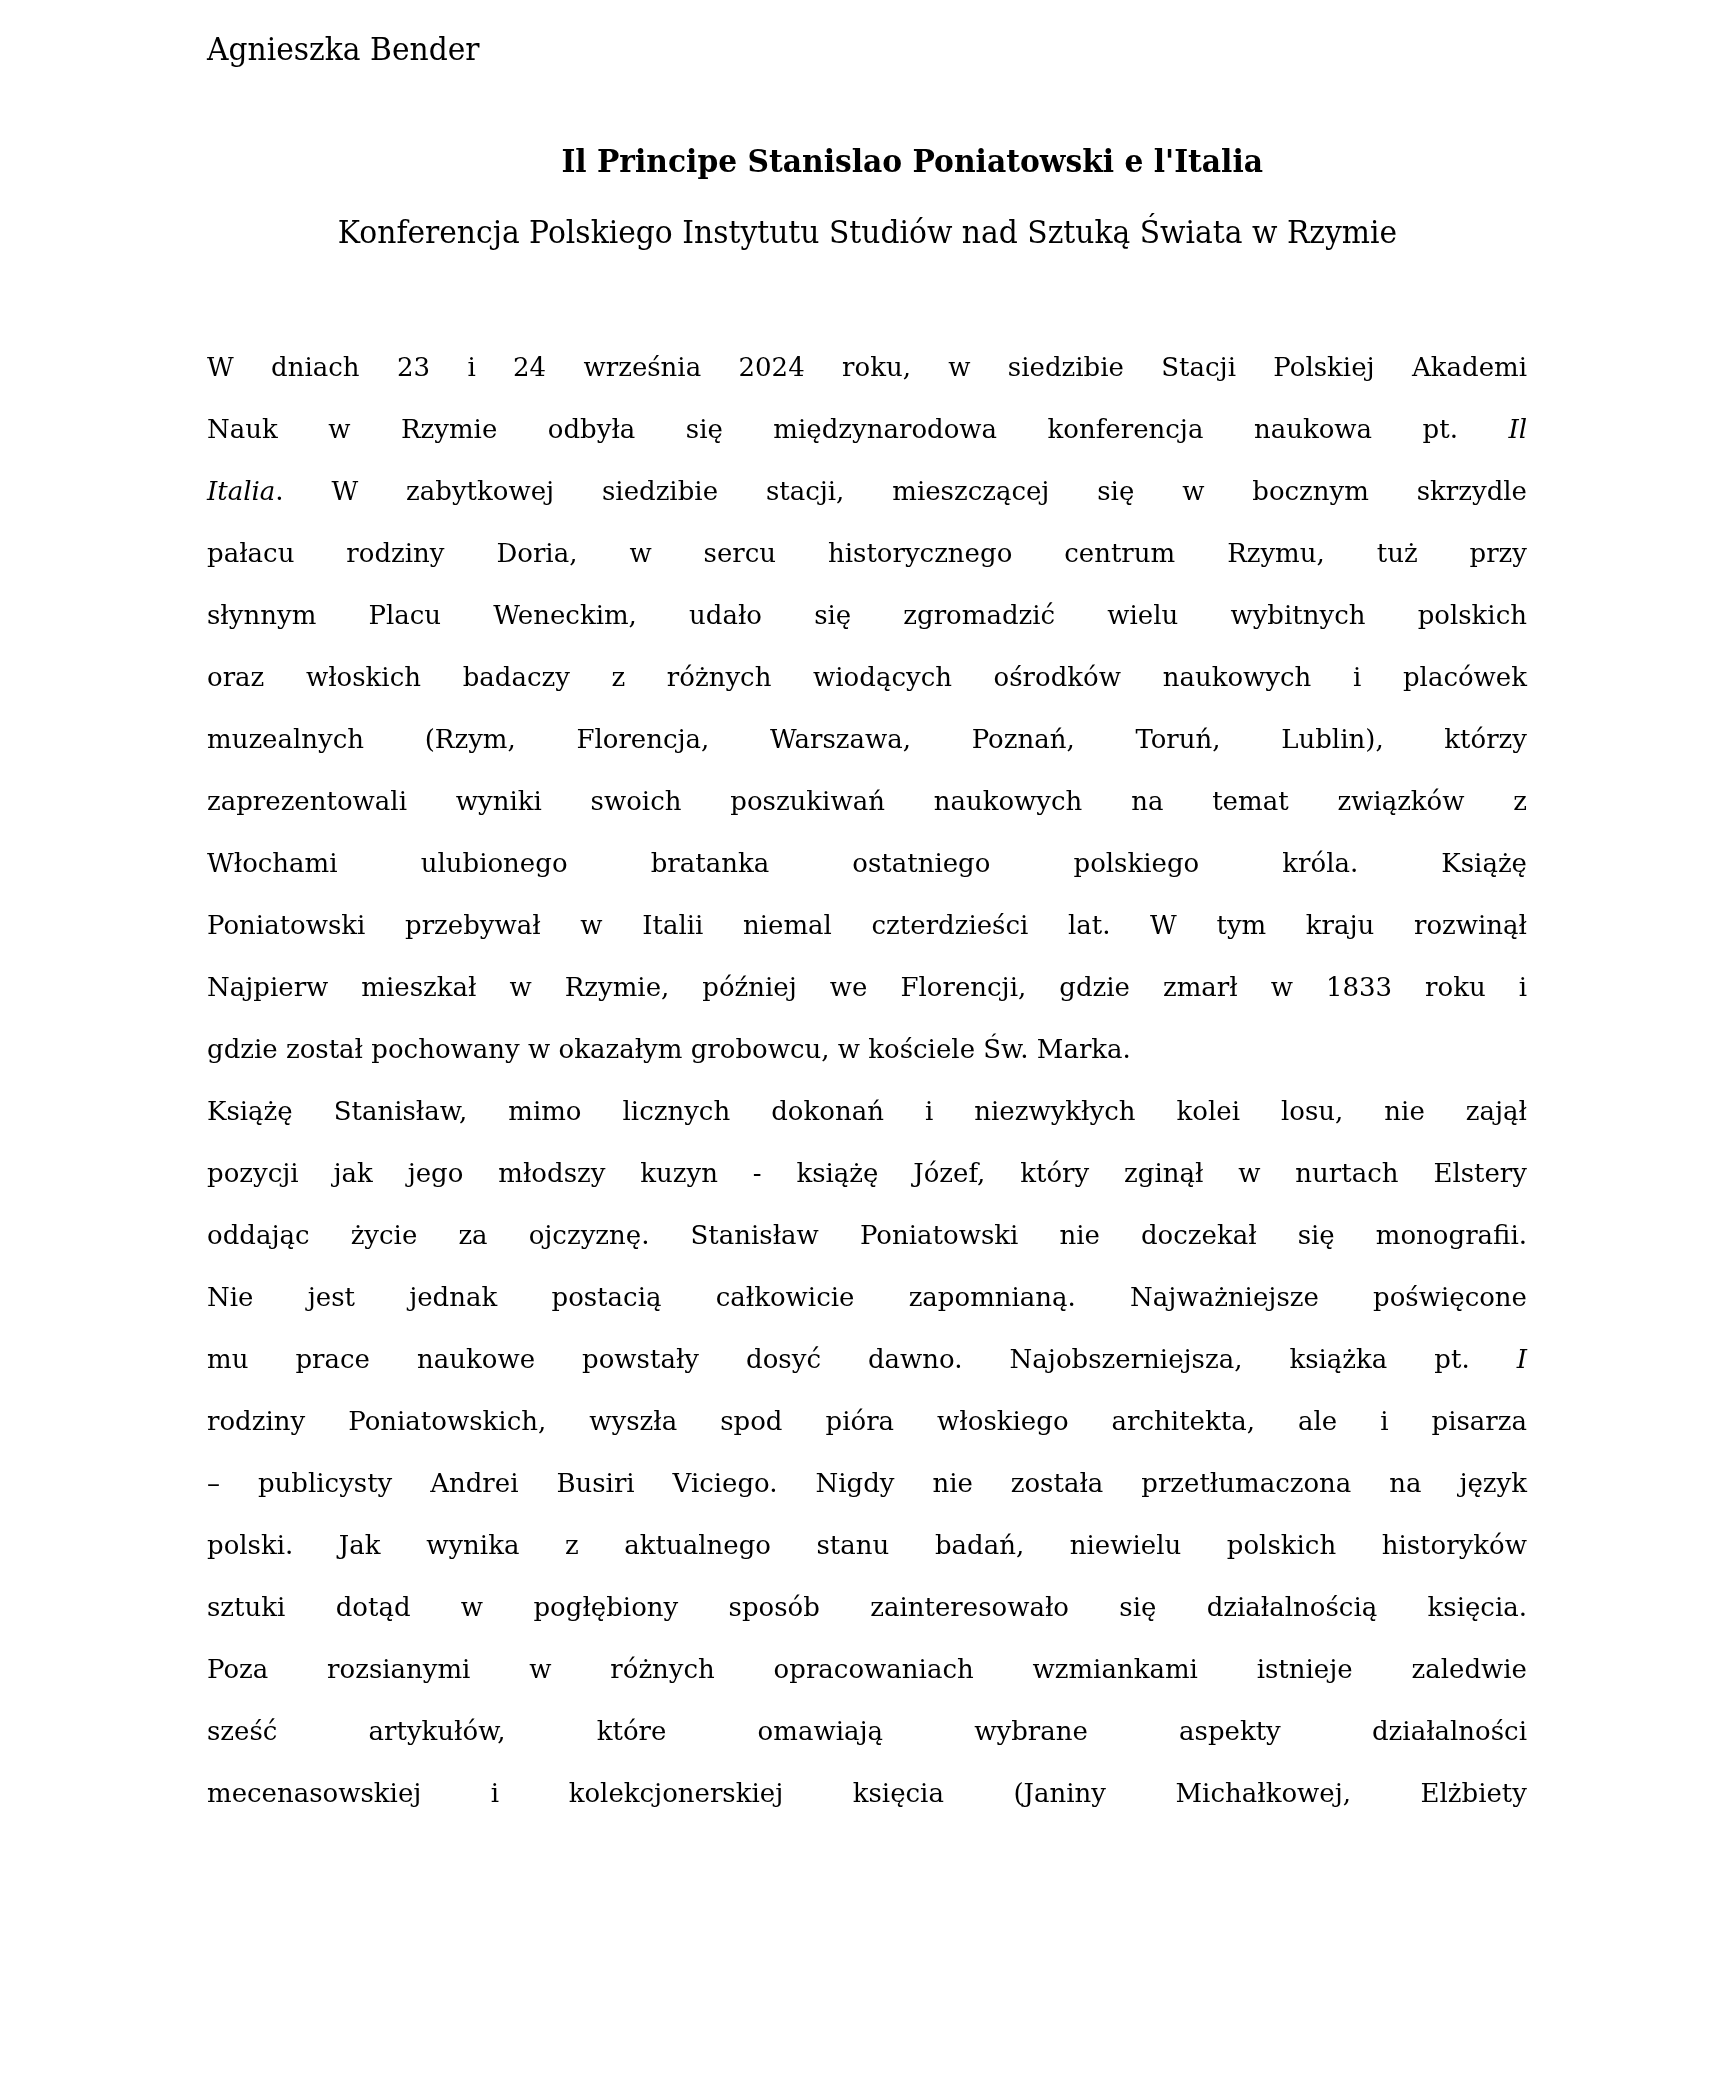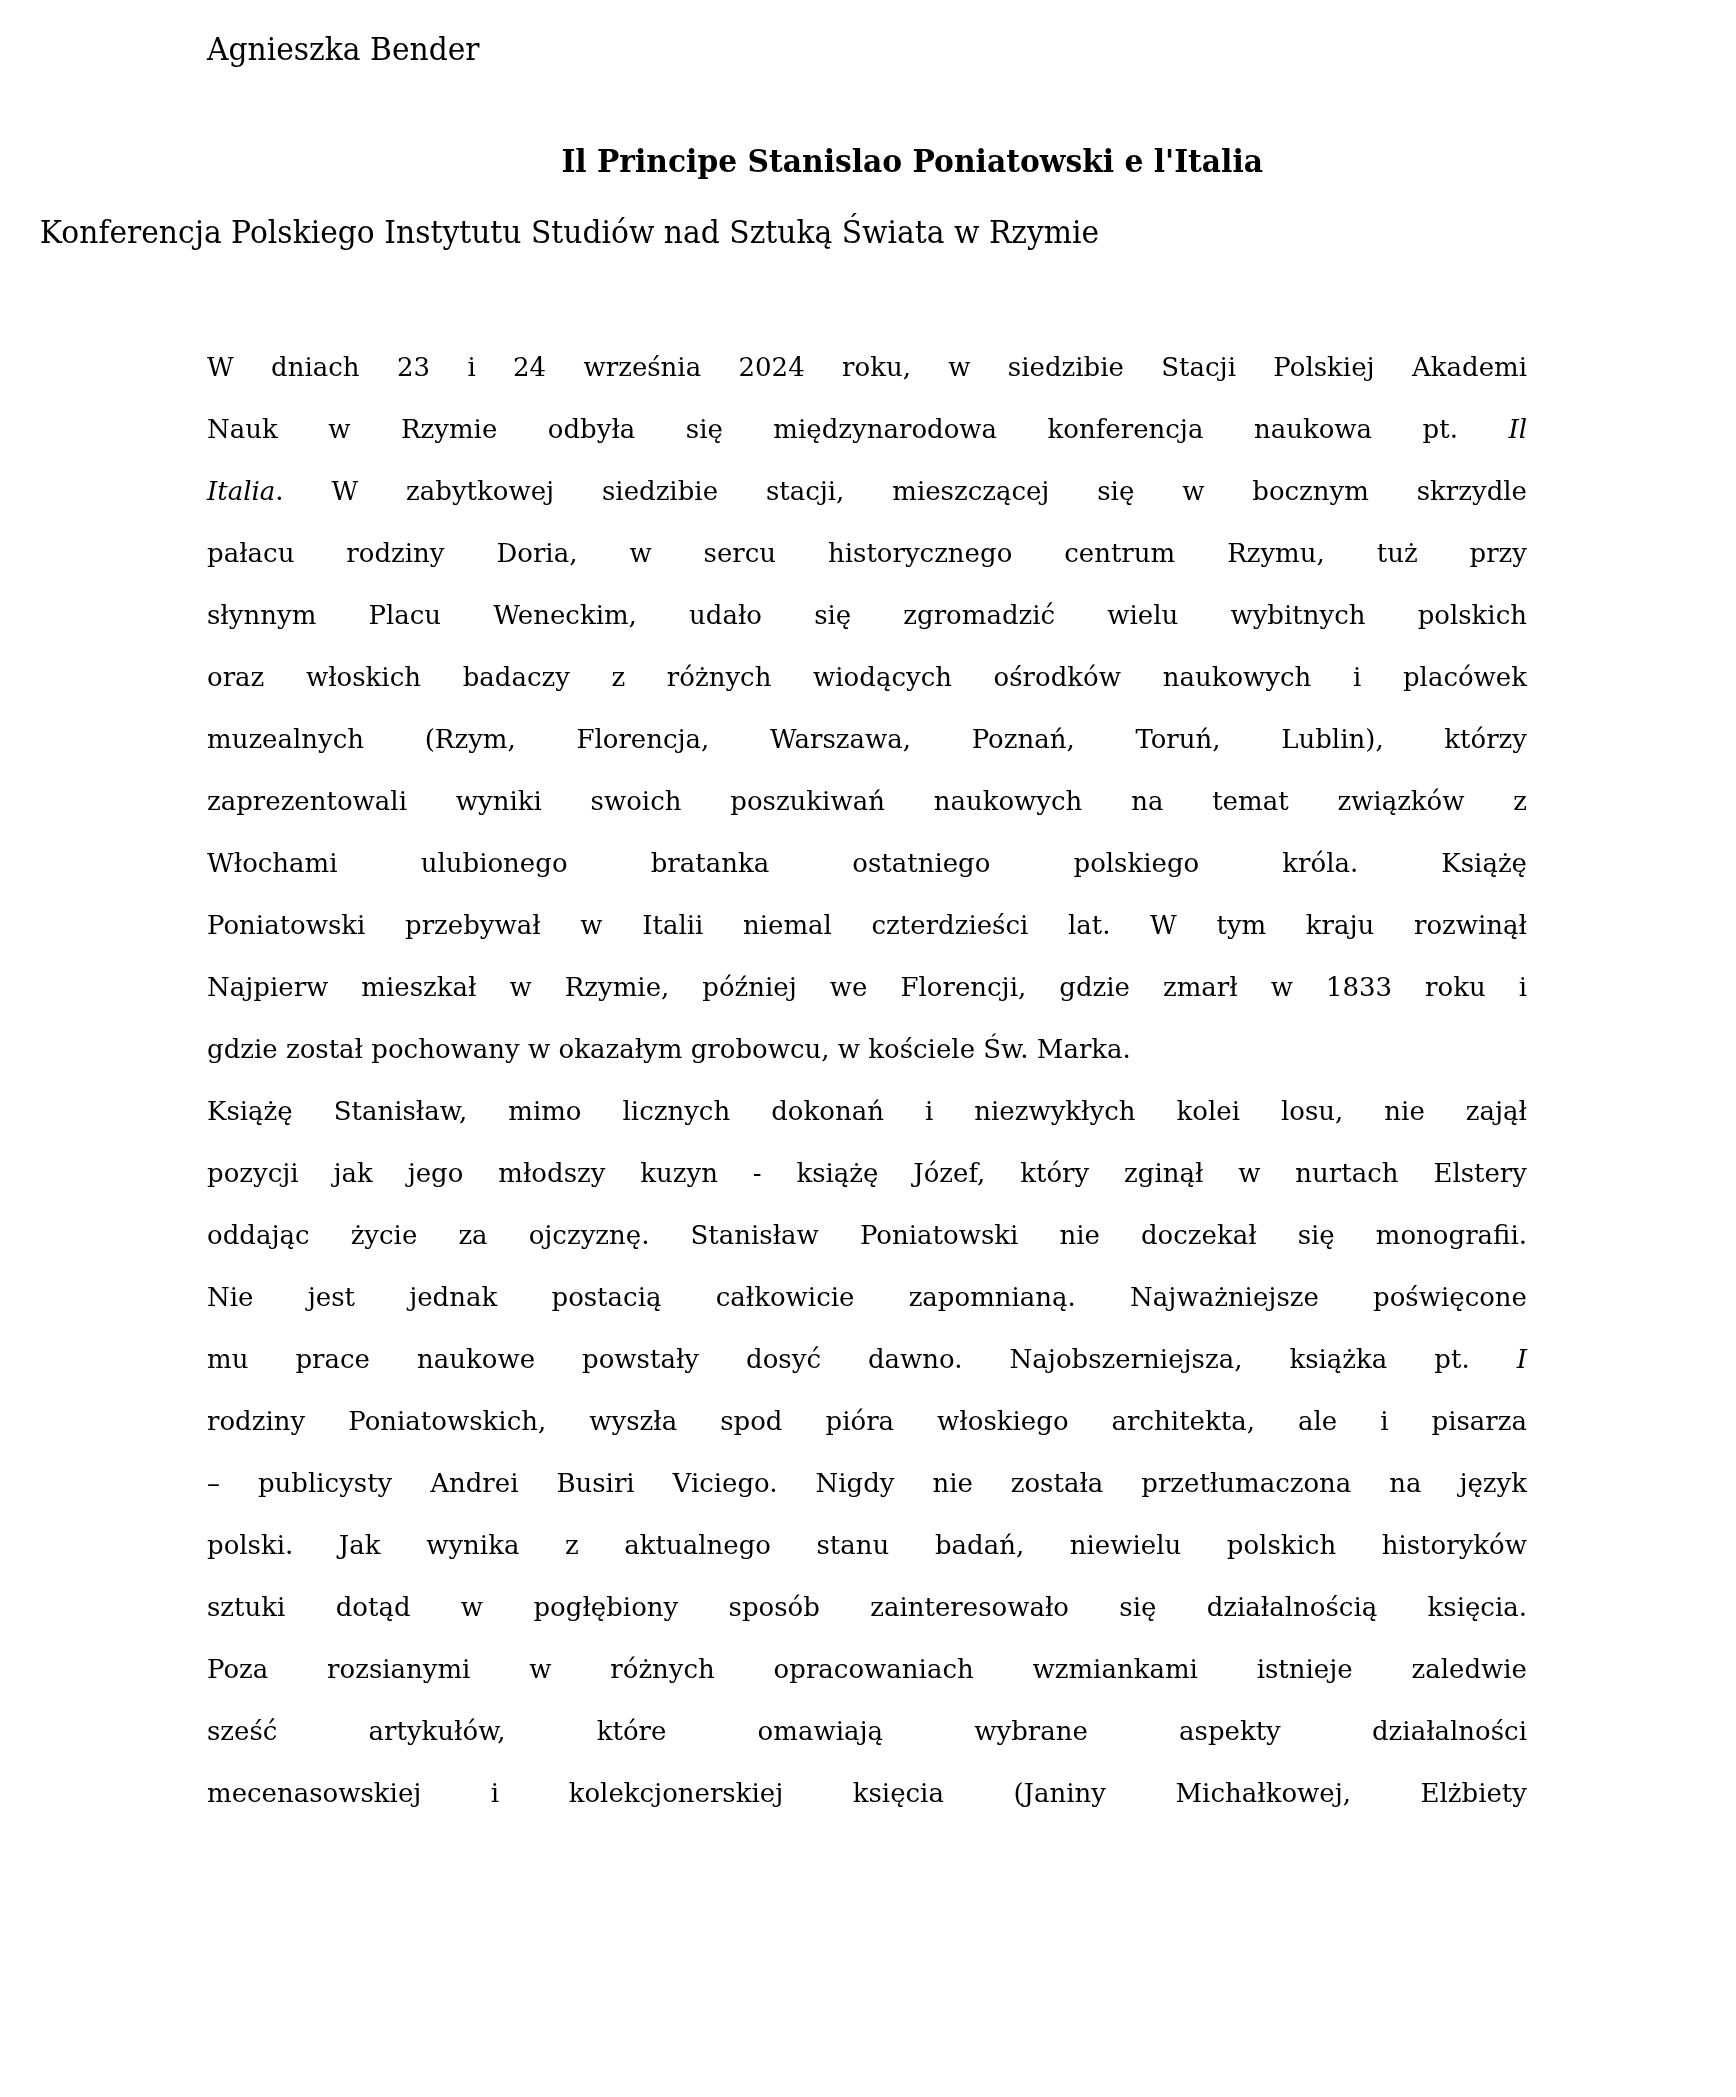--- a/index.html
+++ b/index.html
@@ -46,21 +46,21 @@
   }
   .title span {
     display: inline-block;
     transform: scaleX(0.93);
   }
   .subtitle {
     position: absolute;
     left: 0;
     width: 1736px;
     top: 211px;
-    text-align: left;
+    text-align: center;
     font-size: 32px;
     line-height: 42px;
     white-space: nowrap;
   }
   .subtitle span {
     display: inline-block;
     transform: scaleX(0.93);
   }
   .body {
     position: absolute;

